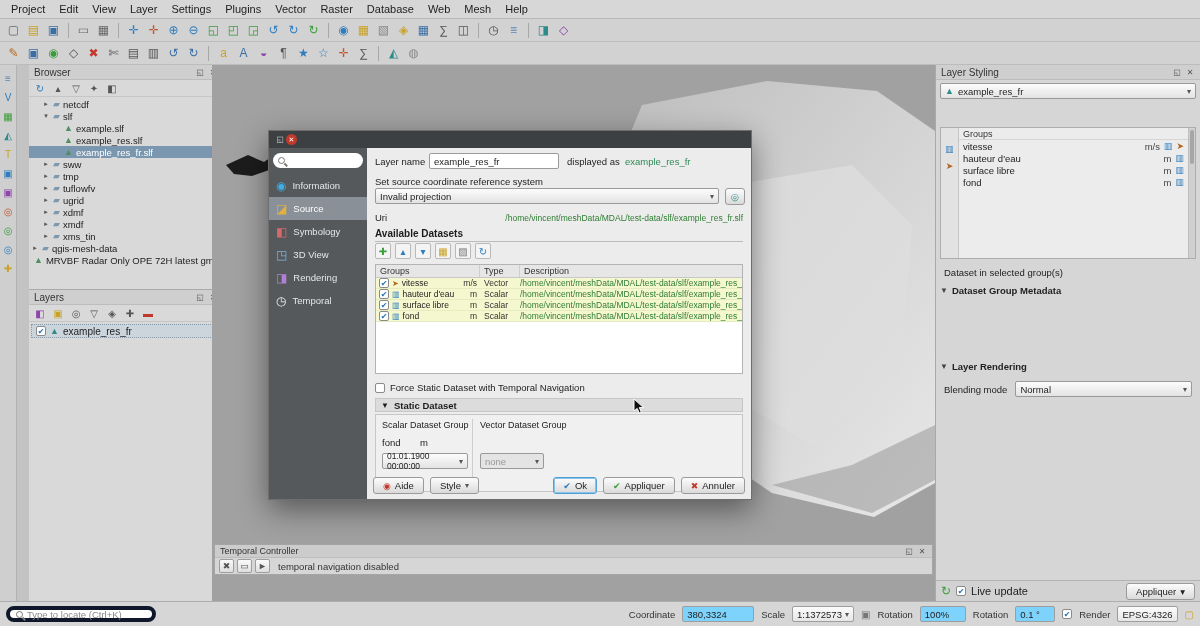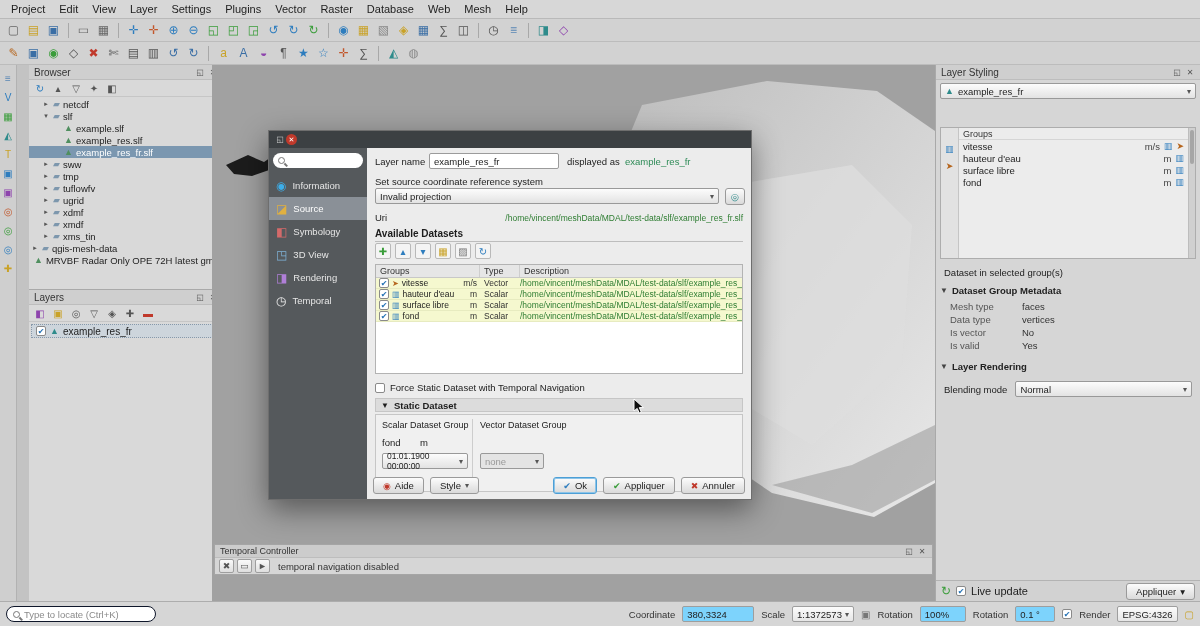--- a/index.html
+++ b/index.html
@@ -80,21 +80,21 @@
   .kv-row{height:13px;display:flex;font-size:9.5px;color:#333;}
   .kv-k{width:72px;color:#555;}
   .sty-bottom{position:absolute;left:0;right:0;bottom:0;height:21px;border-top:1px solid #b3b3b3;background:#d2d2d2;
               display:flex;align-items:center;gap:5px;padding:0 5px;}
   .blend-row{position:absolute;top:316px;left:8px;right:8px;display:flex;align-items:center;gap:8px;font-size:9.5px;}
   .blend-row .combo{flex:1;}
 
   
   .statusbar{position:absolute;left:0;right:0;bottom:0;height:25px;background:#d6d6d6;border-top:1px solid #adadad;
              display:flex;align-items:center;gap:7px;padding:0 6px;font-size:9.5px;color:#333;}
-  .locator{width:150px;height:16px;background:#fff;border:1px solid #0f172a;border-radius:8px;
+  .locator{width:150px;height:16px;background:#fff;border:4px solid #0f172a;border-radius:8px;
            display:flex;align-items:center;gap:4px;padding:0 6px;color:#8a8a8a;text-align:right;}
   .mag-ic{width:7px;height:7px;border:1.5px solid #777;border-radius:50%;position:relative;flex:none;}
   .mag-ic::after{content:"";position:absolute;width:4px;height:1.5px;background:#777;transform:rotate(45deg);left:5px;top:6px;}
   .sb-field{height:16px;min-width:40px;background:#7dd3fc;border:1px solid #9e9e9e;border-radius:2px;
             display:flex;align-items:center;padding:0 4px;color:#222;}
   .sb-combo{height:16px;border:1px solid #9e9e9e;border-radius:2px;background:linear-gradient(#fcfcfc,#e6e6e6);
             display:flex;align-items:center;gap:3px;padding:0 4px;color:#222;}
   .cb{width:10px;height:10px;border:1px solid #8a8a8a;background:#fff;border-radius:2px;font-size:8px;line-height:9px;
       text-align:center;color:#2572b5;flex:none;cursor:default;}
   .spacer{flex:1;}
@@ -431,38 +431,20 @@
             </div>
           </div>
       </div>
       <div class="vscroll"></div>
     </div>
     <div class="sty-label">Dataset in selected group(s)</div>
     <div class="sec-head" style="top:218px">
       <span class="tri">▼</span>
       <span>Dataset Group Metadata</span>
     </div>
-    <div class="kv-rows" style="top:236px">
-        <div class="kv-row">
-          <span class="kv-k">Mesh type</span>
-          <span class="kv-v">faces</span>
-        </div>
-        <div class="kv-row">
-          <span class="kv-k">Data type</span>
-          <span class="kv-v">vertices</span>
-        </div>
-        <div class="kv-row">
-          <span class="kv-k">Is vector</span>
-          <span class="kv-v">No</span>
-        </div>
-        <div class="kv-row">
-          <span class="kv-k">Is valid</span>
-          <span class="kv-v">Yes</span>
-        </div>
-      </div>
     <div class="sec-head" style="top:294px">
       <span class="tri">▼</span>
       <span>Layer Rendering</span>
     </div>
     <div class="blend-row">
       <span>Blending mode</span>
       <div class="combo">
         <span>Normal</span>
         <span class="ar">▾</span>
       </div>

